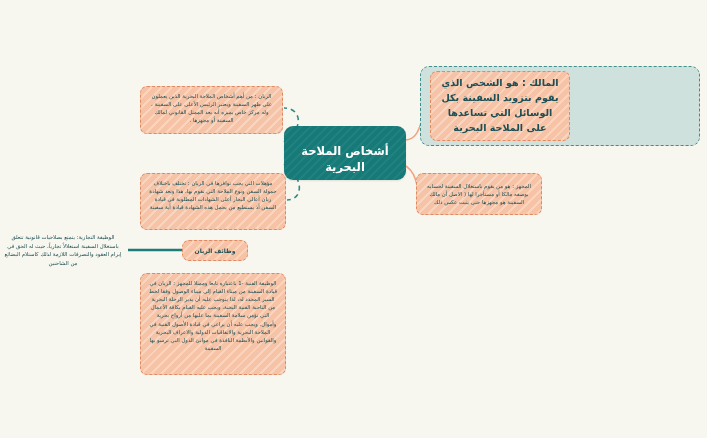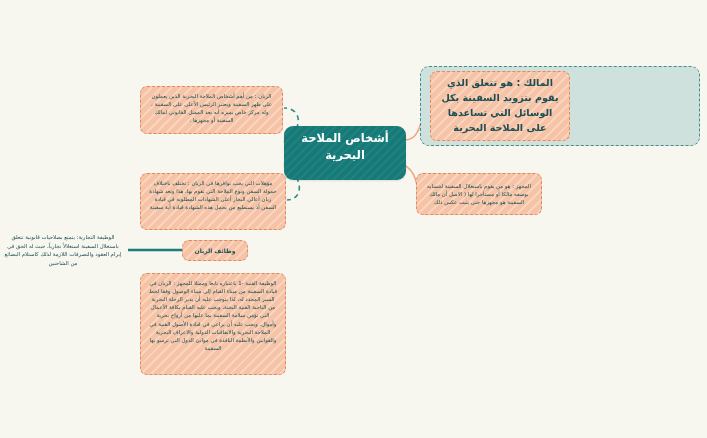--- a/index.html
+++ b/index.html
@@ -12,21 +12,21 @@
   #canvas{position:absolute;inset:0;width:707px;height:438px;}
   svg.links{position:absolute;left:0;top:0;width:707px;height:438px;pointer-events:none;}
 
   .node{position:absolute;box-sizing:border-box;}
 
   
   .central{
     left:284px;top:126px;width:122px;height:54px;
     background:#157a78;
     border-radius:9px;
-    display:flex;align-items:flex-start;justify-content:center;
+    display:flex;align-items:flex-end;justify-content:center;
     text-align:center;
     color:#ffffff;font-weight:bold;font-size:11.5px;line-height:1.45;
     padding:4px 6px;
     background-image:repeating-linear-gradient(135deg,rgba(255,255,255,.055) 0 2px,rgba(255,255,255,0) 2px 6px);
     box-shadow:0 1px 2px rgba(0,0,0,.10);
   }
 
   
   .peach{
     background:#f6c3a6;
@@ -99,21 +99,21 @@
 
   <div class="node teal-panel" id="owner-panel">
     <div id="owner-sub">
       <div class="sub-line">المسؤولية المحددة لمالك السفينة</div>
       <div class="sub-line">مسؤولية تقصيرية عن الخطاء الشخصية</div>
       <div class="sub-line">مسؤولية العقدية</div>
     </div>
   </div>
 
   <div class="node peach" id="owner-def">
-    <span>المالك : هو تتعلق الذي يقوم بتزويد السفينة بكل الوسائل التي تساعدها على الملاحة البحرية</span>
+    <span>المالك : هو الشخص الذي يقوم بتزويد السفينة بكل الوسائل التي تساعدها على الملاحة البحرية</span>
   </div>
 
   <div class="node peach" id="equipper-box">
     <span>المجهز : هو من يقوم باستغلال السفينة لحسابه بوصفه مالكا أو مستأجرا لها ( الاصل أن مالك السفينة هو مجهزها حتى يثبت عكس ذلك</span>
   </div>
 
   <div class="node peach" id="captain-box">
     <span>الربان : من أهم أشخاص الملاحة البحرية الذين يعملون على ظهر السفينة ويعتبر الرئيس الأعلى على السفينة ، وله مركز خاص يميزه أنه يعد الممثل القانوني لمالك السفينة أو مجهزها .</span>
   </div>
 

